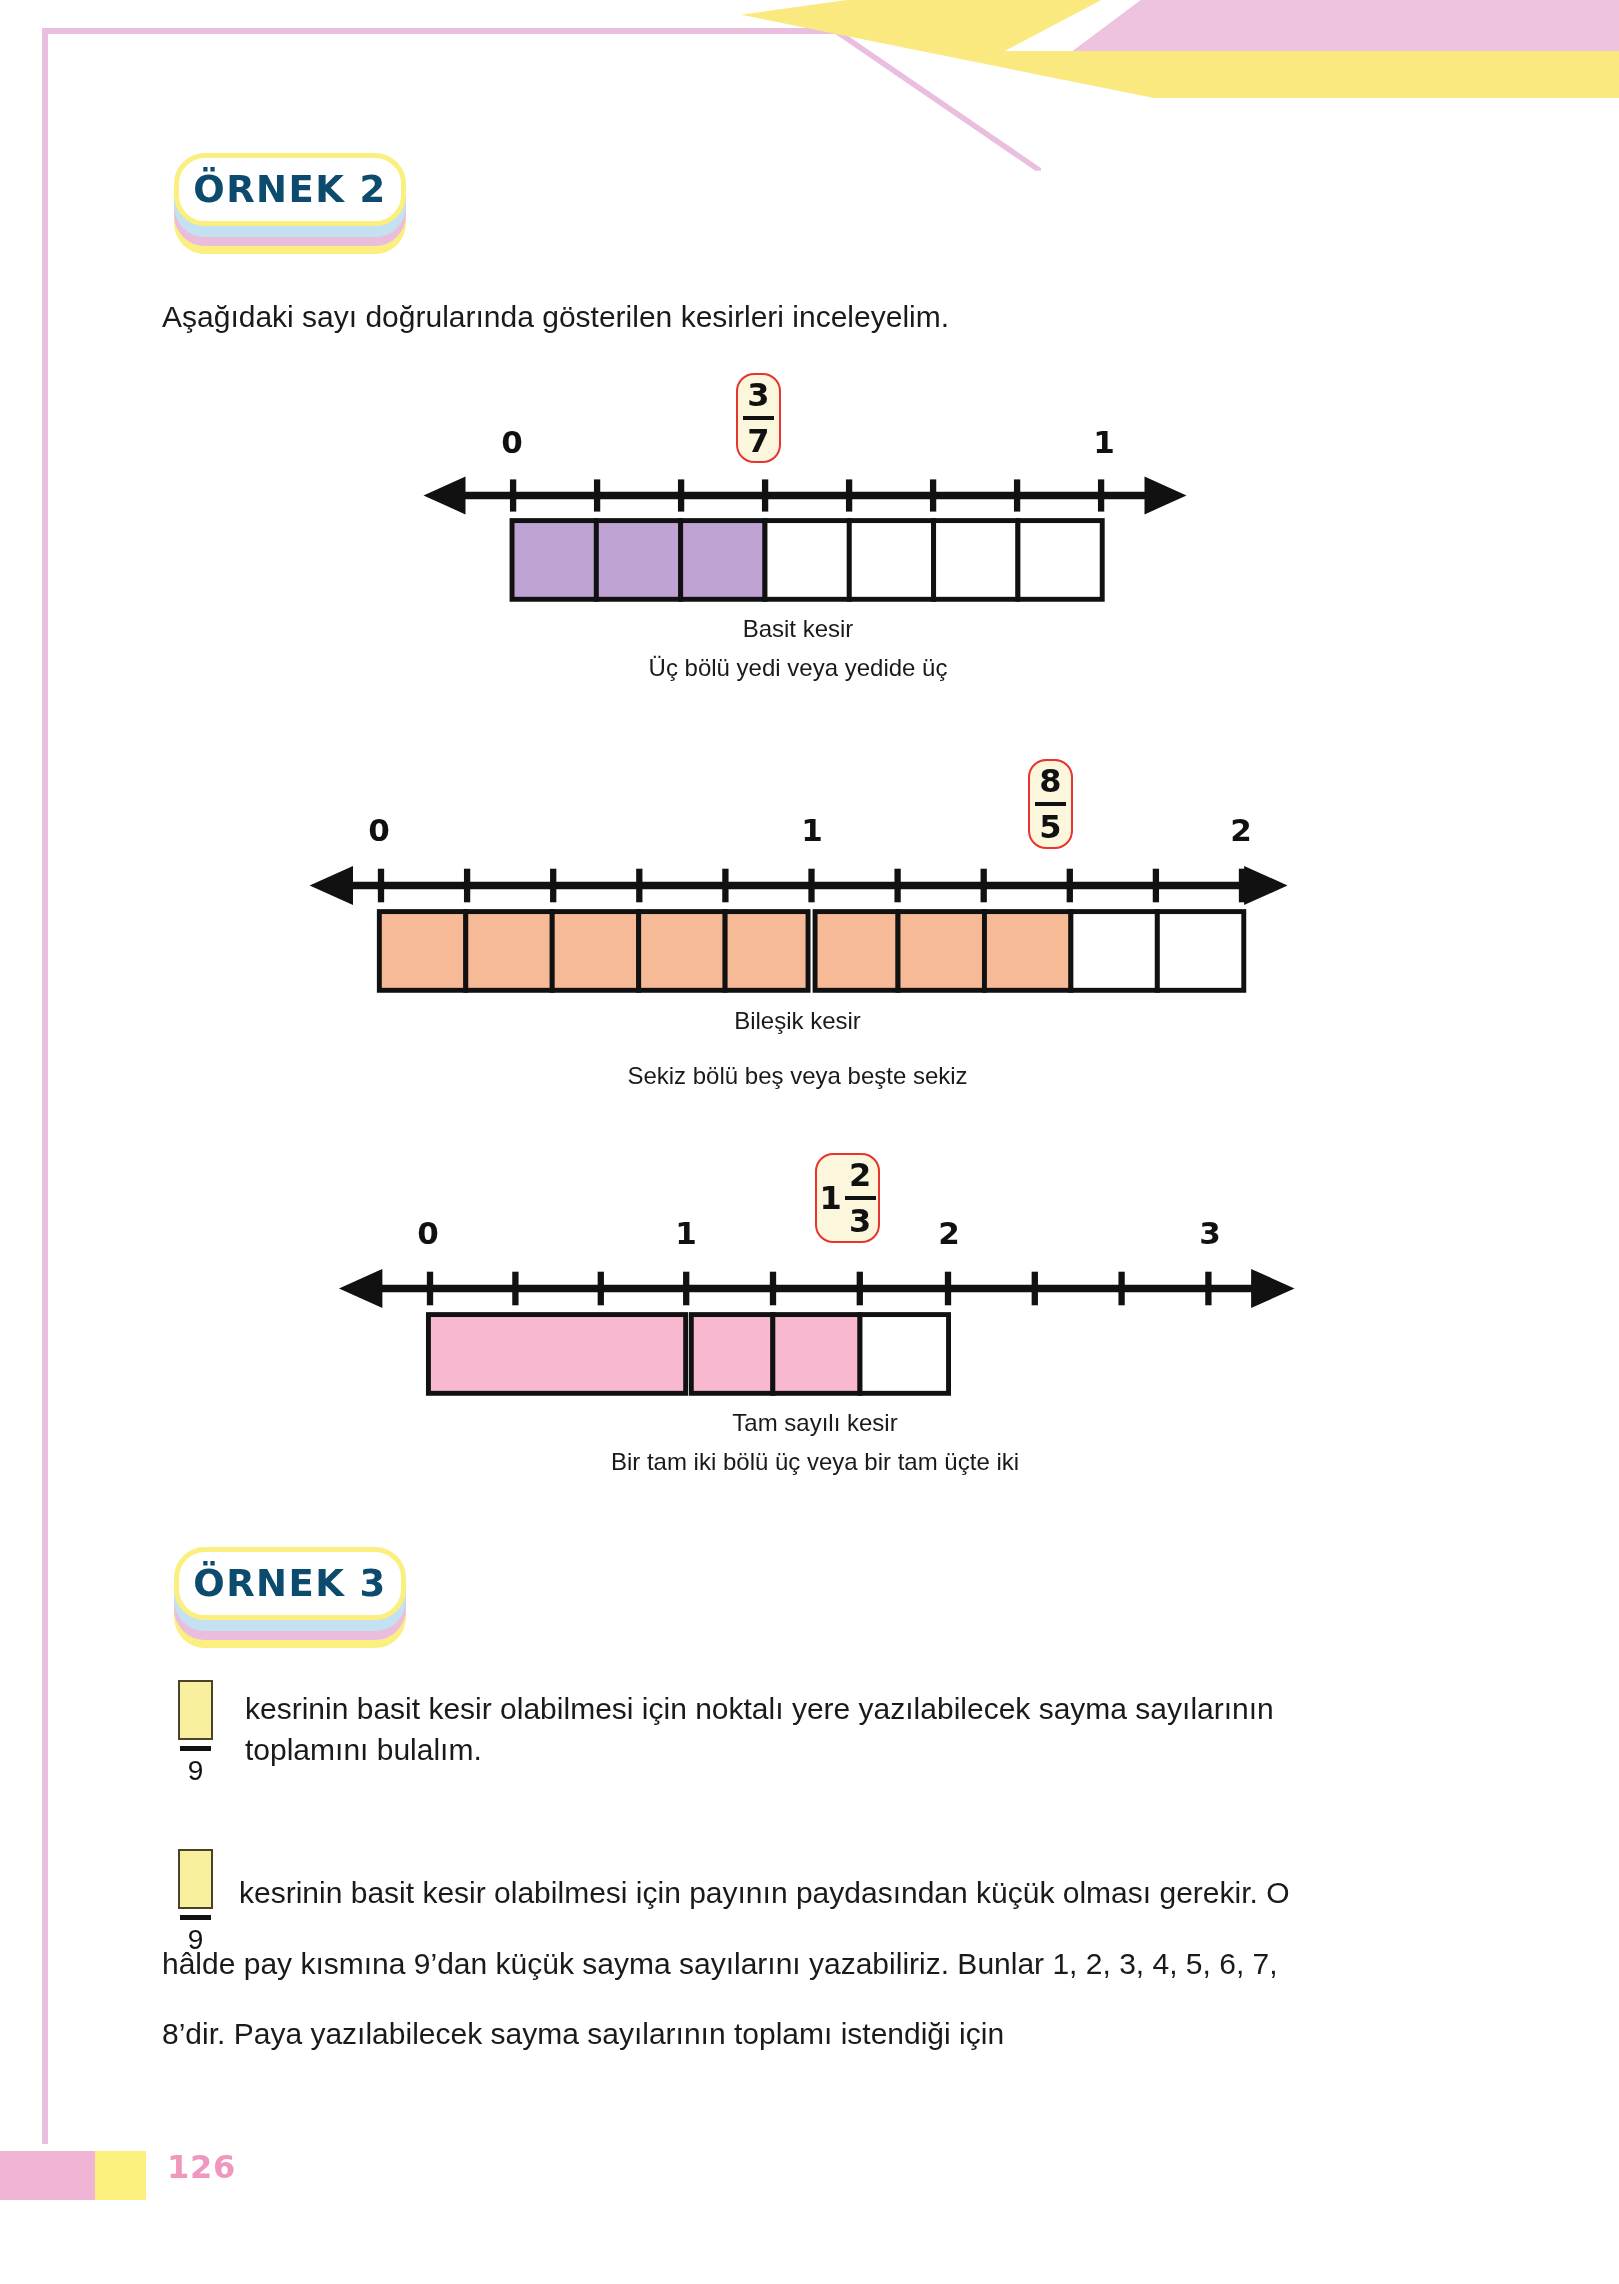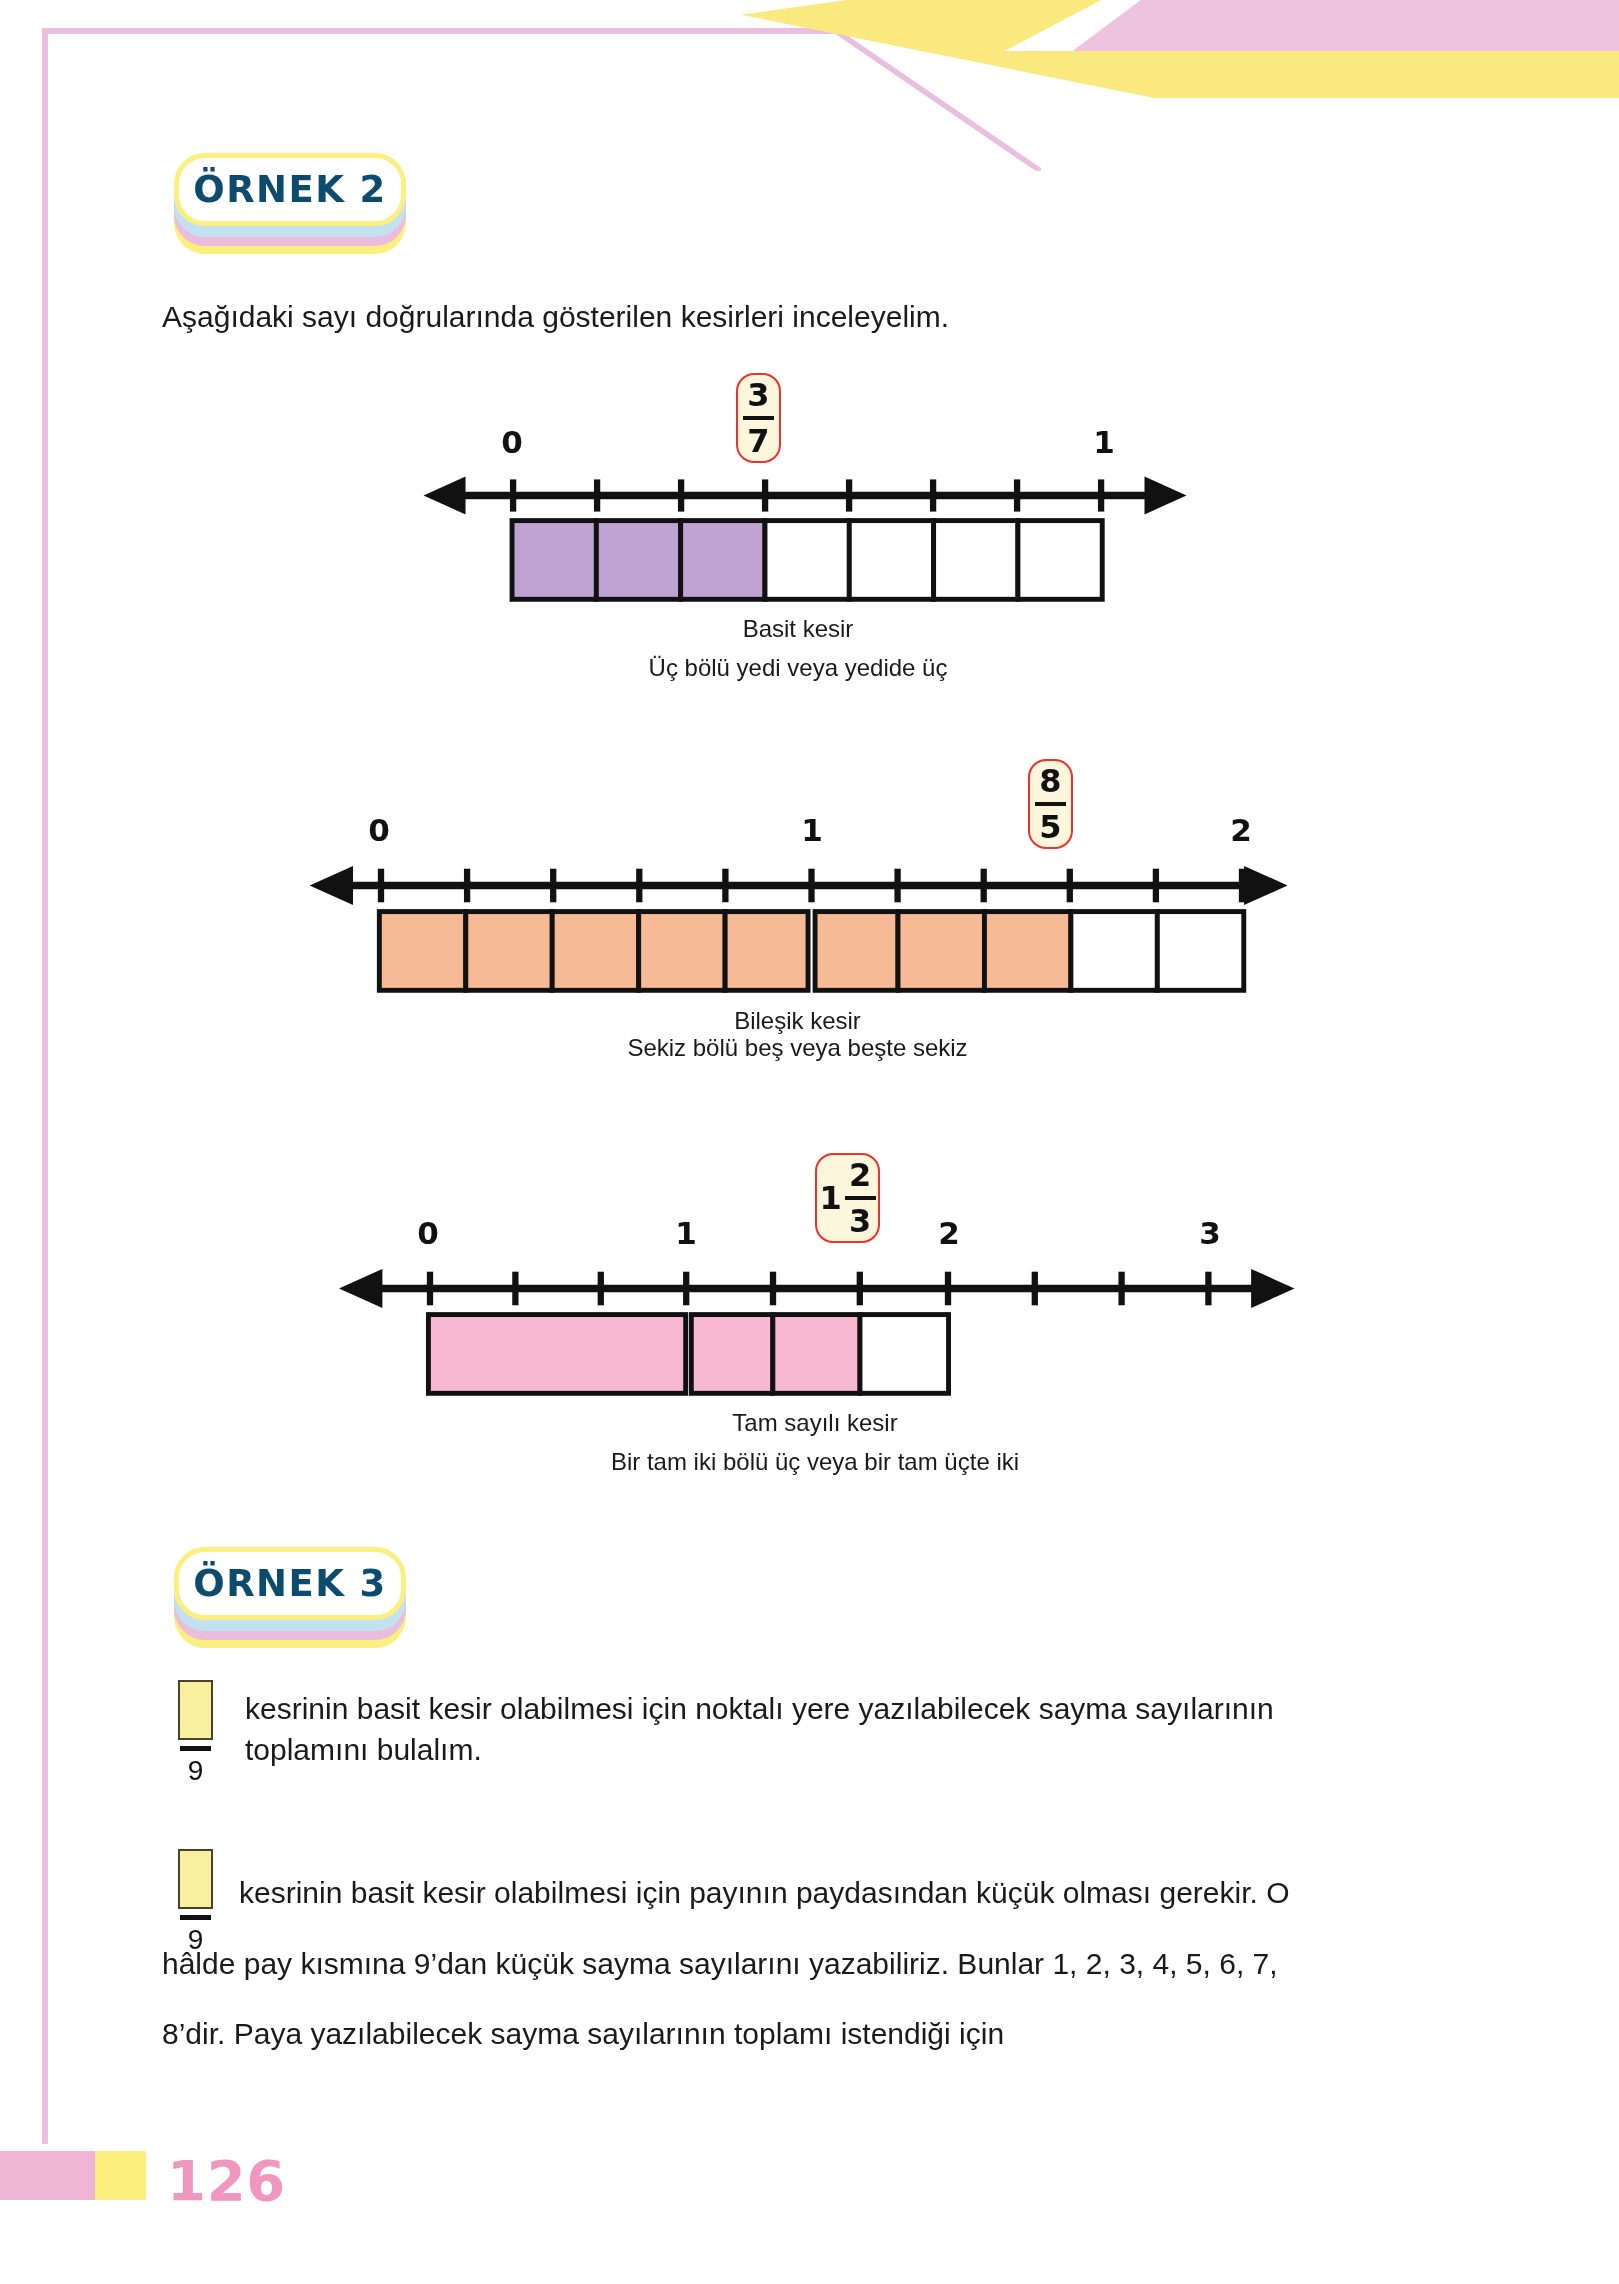--- a/index.html
+++ b/index.html
@@ -56,21 +56,21 @@
   #deco-bottom-yellow {
     position: absolute;
     left: 95px; top: 2151px;
     width: 51px; height: 49px;
     background: #fbf07e;
     z-index: 3;
   }
   #page-number {
     position: absolute;
     left: 167px; top: 2148px;
-    font-size: 56px;
+    font-size: 32px;
     font-weight: bold;
     color: #ef97bf;
     letter-spacing: 0.7px;
     z-index: 4;
     font-family: "DejaVu Sans", sans-serif;
   }
 
   
   #content {
     position: absolute;
@@ -320,21 +320,21 @@
       <rect x="612" y="5" width="118" height="112" fill="#f7ba97" stroke="#111" stroke-width="7"></rect>
 
       <rect x="740" y="5" width="118" height="112" fill="#f7ba97" stroke="#111" stroke-width="7"></rect>
       <rect x="858" y="5" width="123" height="112" fill="#f7ba97" stroke="#111" stroke-width="7"></rect>
       <rect x="981" y="5" width="123" height="112" fill="#f7ba97" stroke="#111" stroke-width="7"></rect>
       <rect x="1104" y="5" width="123" height="112" fill="#ffffff" stroke="#111" stroke-width="7"></rect>
       <rect x="1227" y="5" width="123" height="112" fill="#ffffff" stroke="#111" stroke-width="7"></rect>
     </svg>
 
     <div class="nl-caption" style="top:245px;">Bileşik kesir</div>
-    <div class="nl-caption" style="top:272px;">Sekiz bölü beş veya beşte sekiz</div>
+    <div class="nl-caption" style="top:300px;">Sekiz bölü beş veya beşte sekiz</div>
   </div>
 
   <div class="figure" style="left:323px; top:1146px; width:984px; height:309px;">
 
     <div class="frac-bubble" style="left:492px; top:7px; width:65px; height:90px;">
       <span class="frac-whole">1</span>
       <div class="frac-stack">
         <span class="frac-num">2</span>
         <span class="frac-bar"></span>
         <span class="frac-den">3</span>

